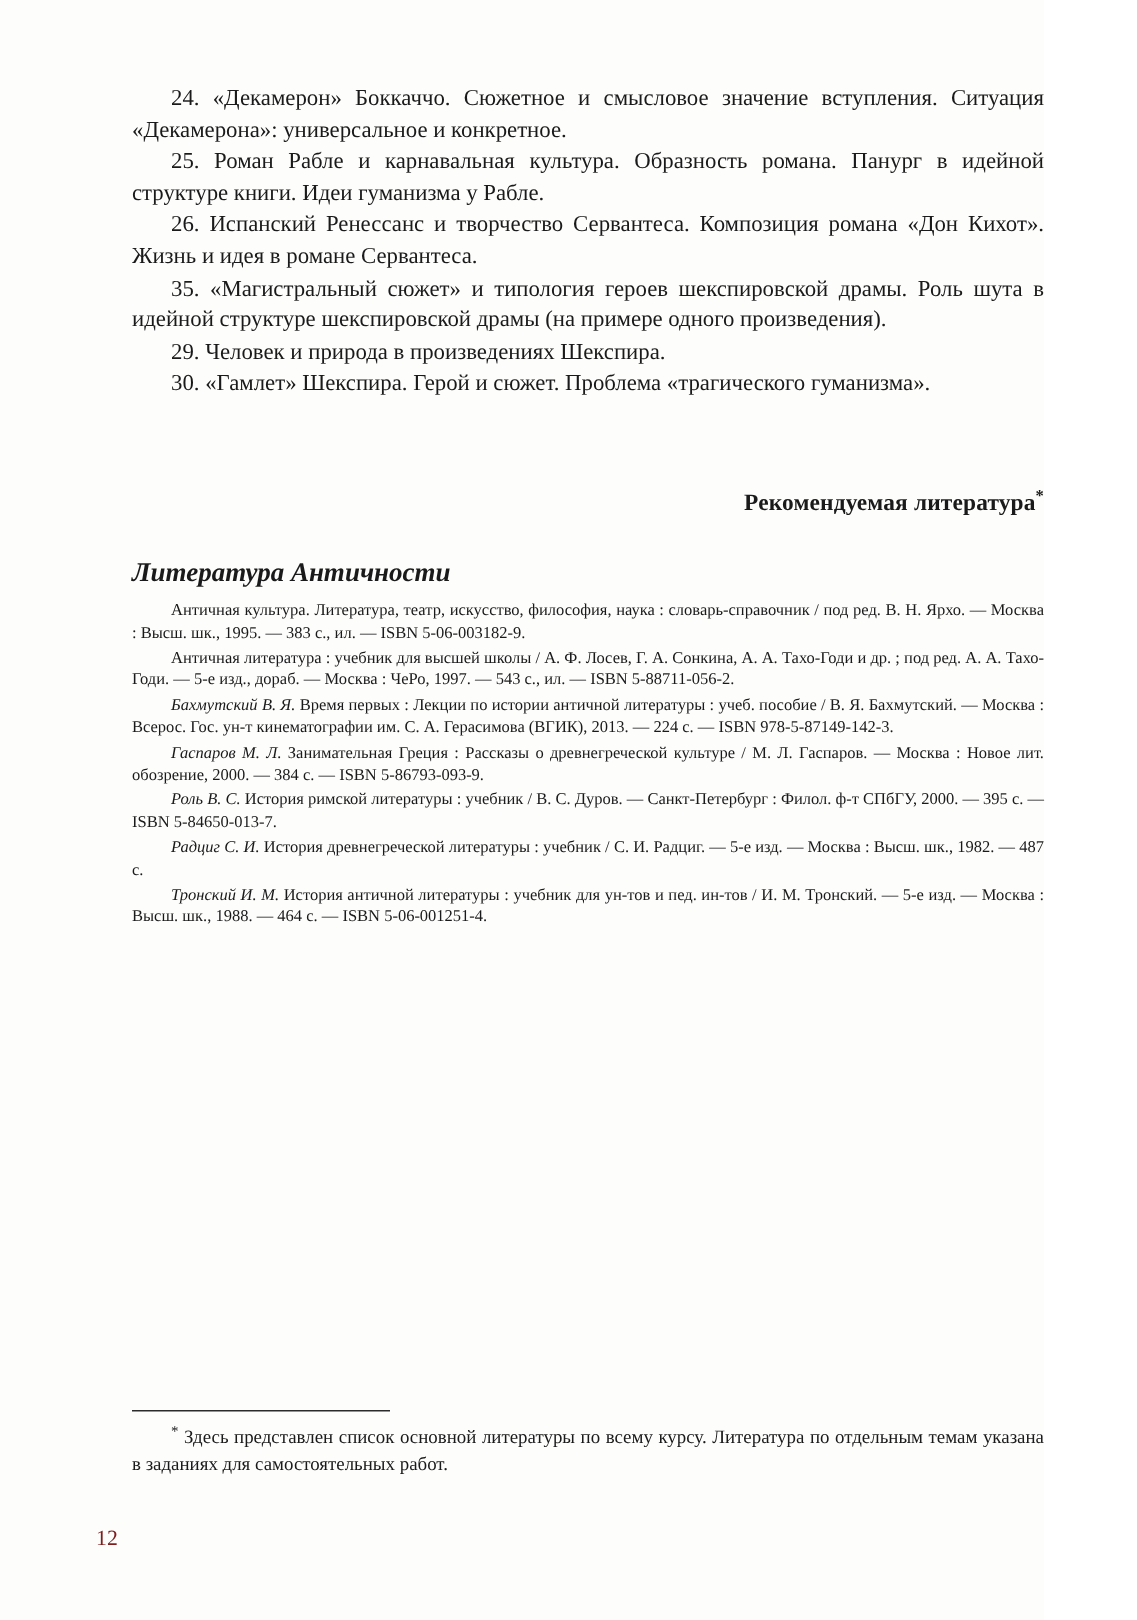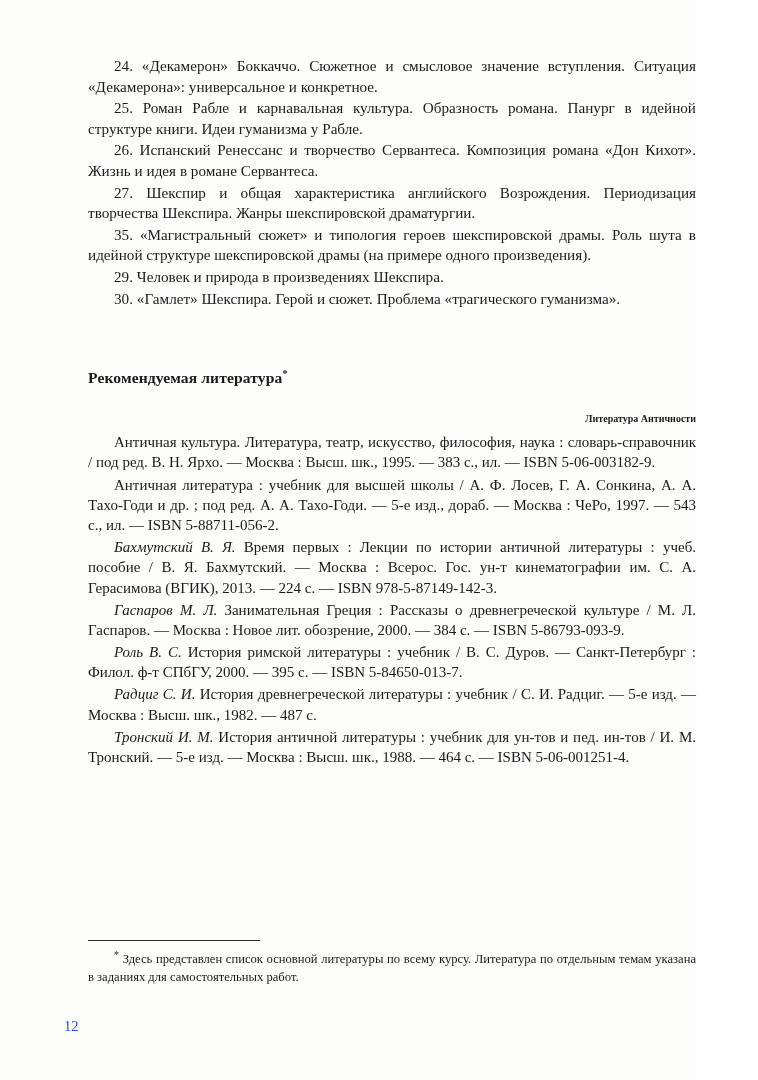--- a/index.html
+++ b/index.html
@@ -32,44 +32,45 @@
   }
   .q-item {
     font-size: 15.2px;
     line-height: 1.355;
     text-align: justify;
     text-indent: 26px;
     margin: 0 0 1px 0;
     hyphens: manual;
   }
   .section-title {
-    text-align: left;
+    text-align: right;
     font-size: 15.6px;
     font-weight: bold;
     margin: 58px 0 0 0;
     letter-spacing: 0.1px;
   }
   .section-title .asterisk {
     font-size: 11px;
     vertical-align: super;
     font-weight: bold;
   }
   .subsection-title {
-    text-align: right;
-    font-size: 10px;
+    text-align: left;
+    font-size: 18px;
     font-weight: bold;
+    font-style: italic;
     margin: 26px 0 8px 0;
   }
   .bib-list {
     margin: 0;
     padding: 0;
     list-style: none;
   }
   .bib-item {
-    font-size: 15px;
+    font-size: 11px;
     line-height: 1.345;
     text-align: justify;
     text-indent: 26px;
     margin: 0 0 2px 0;
   }
   .bib-item .author {
     font-style: italic;
   }
   .footnote-area {
     position: absolute;
@@ -92,34 +93,33 @@
   }
   .footnote-text .fn-mark {
     font-size: 10px;
     vertical-align: super;
   }
   .page-number {
     position: absolute;
     left: 64px;
     top: 1018px;
     font-size: 14.5px;
-    color: #1d4ed8;
+    color: #7f1d1d;
   }
 </style>
 </head>
 <body>
 
 <div class="page">
   <div class="page-inner">
 
     <ul class="q-list">
       <li class="q-item">24. «Декамерон» Боккаччо. Сюжетное и смысловое значение вступления. Ситуация «Декамерона»: универсальное и конкретное.</li>
       <li class="q-item">25. Роман Рабле и карнавальная культура. Образность романа. Панург в идейной структуре книги. Идеи гуманизма у Рабле.</li>
       <li class="q-item">26. Испанский Ренессанс и творчество Сервантеса. Композиция романа «Дон Кихот». Жизнь и идея в романе Сервантеса.</li>
-      <li class="q-item">27. Шекспир и общая характеристика английского Возрождения. Периодизация творчества Шекспира. Жанры шекспировской драматургии.</li>
       <li class="q-item">35. «Магистральный сюжет» и типология героев шекспировской драмы. Роль шута в идейной структуре шекспировской драмы (на примере одного произведения).</li>
       <li class="q-item">29. Человек и природа в произведениях Шекспира.</li>
       <li class="q-item">30. «Гамлет» Шекспира. Герой и сюжет. Проблема «трагического гуманизма».</li>
     </ul>
 
     <h2 class="section-title">
       <span>Рекомендуемая литература</span><span class="asterisk">*</span>
     </h2>
 
     <h3 class="subsection-title">Литература Античности</h3>

